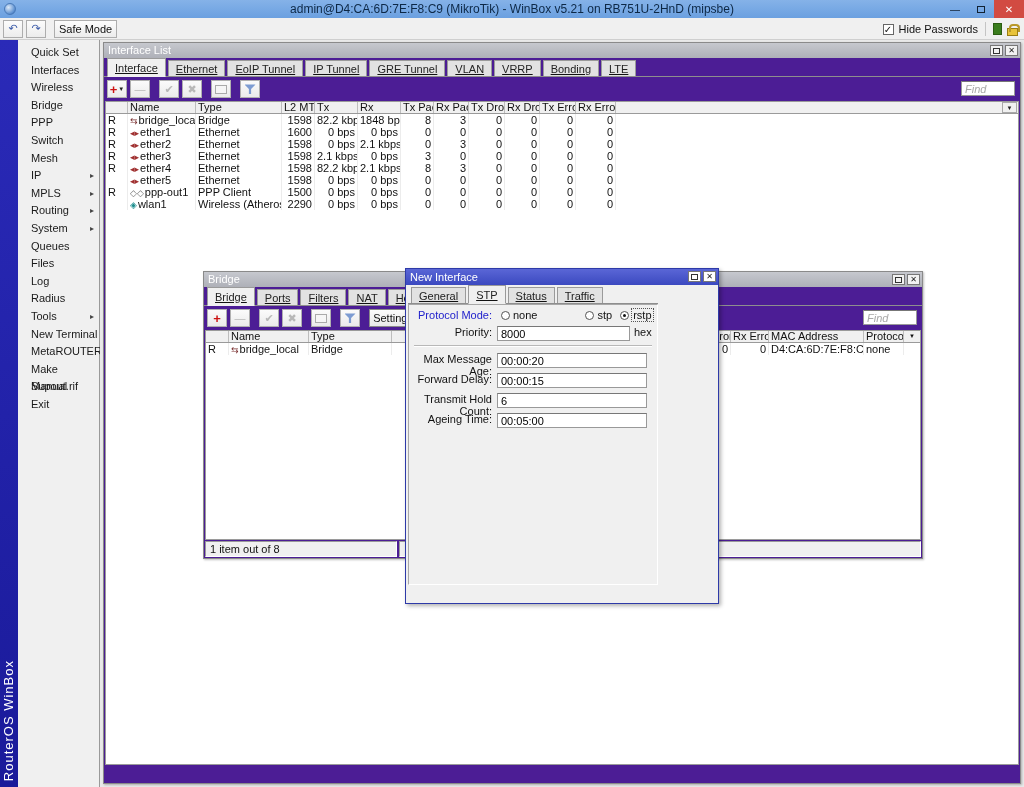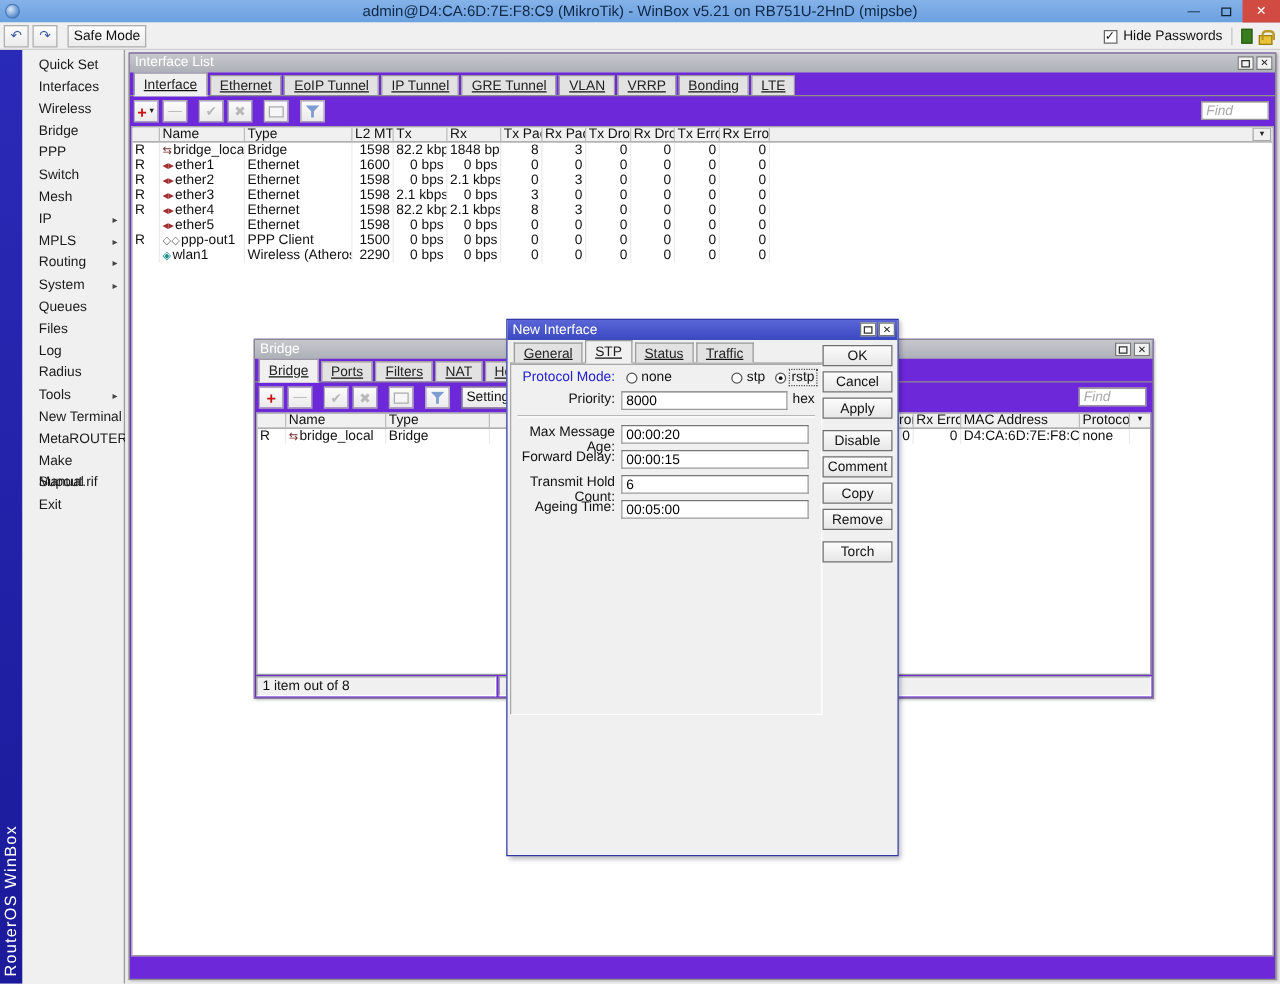--- a/index.html
+++ b/index.html
@@ -26,21 +26,21 @@
   .lock::before { content:""; position:absolute; left:1px; top:-5px; width:7px; height:6px; border:2px solid #b99а22; border:2px solid #b9992a; border-bottom:none; border-radius:4px 4px 0 0; }
 
   
   .brand-strip { position:absolute; left:0; top:40px; width:18px; height:747px; background:linear-gradient(#2a2ab8,#1a1a9a); }
   .brand-strip span { position:absolute; bottom:6px; left:1px; color:#fff; font-size:13px; writing-mode:vertical-rl; transform:rotate(180deg); letter-spacing:1px; }
   .sidebar { position:absolute; left:18px; top:40px; width:82px; height:747px; background:#f0f0f0; border-right:1px solid #9a9a9a; padding-top:4px; }
   .side-item { height:17.6px; line-height:17.6px; padding-left:13px; position:relative; color:#1a1a1a; cursor:default; }
   .side-item .subarrow { position:absolute; right:5px; top:0; font-size:8px; color:#444; }
 
   
-  .window { position:absolute; background:#6d28d9; border:1px solid #8a8a8a; box-shadow:1px 1px 2px rgba(0,0,0,.25); }
+  .window { position:absolute; background:#4c1d95; border:1px solid #8a8a8a; box-shadow:1px 1px 2px rgba(0,0,0,.25); }
   .wtitle { height:15px; background:linear-gradient(#c6c8ce,#aeb0b8); color:#fff; padding-left:4px; line-height:15px; position:relative; font-size:11px; }
   .wbtns { position:absolute; right:2px; top:2px; display:flex; gap:2px; }
   .wbtn { width:13px; height:11px; background:#f2f2f2; border:1px solid #777; display:flex; align-items:center; justify-content:center; font-size:8px; color:#222; line-height:1; }
   .wbtn .box { width:7px; height:6px; border:1px solid #333; }
 
   .tabstrip { height:19px; padding-left:3px; border-bottom:1px solid #8e8e8e; position:relative; display:flex; align-items:flex-end;text-decoration:underline; }
   .tab { height:16px; line-height:16px; padding:0 7px; background:#e2e2e2; border:1px solid #9a9a9a; border-bottom:none; margin-right:2px; color:#222; }
   .tab.active { height:19px; line-height:18px; background:#f0f0f0; margin-bottom:-1px; border-bottom:1px solid #f0f0f0; }
 
   .wtoolbar { height:24px; display:flex; align-items:center; padding-left:3px; position:relative; }
@@ -386,21 +386,21 @@
             <div class="td b-dd"></div>
           </div>
         </div>
     </div>
     <div class="statusbar">
       <div class="sseg" style="width:192px;">1 item out of 8</div>
       <div class="sseg" style="flex:1;"></div>
     </div>
   </div>
 
-  <div class="dialog" style="left:305px; top:215px; width:314px; height:430px; z-index:3;">
+  <div class="dialog" style="left:305px; top:228px; width:314px; height:336px; z-index:3;">
     <div class="dlg-title">
       <span>New Interface</span>
       <div class="wbtns">
         <div class="wbtn" style="background:#fff;">
             <span class="box"></span>
           </div>
         <div class="wbtn" style="background:#fff;">✕</div>
       </div>
     </div>
     <div class="tabstrip dlg-tabs" id="dlg-tabs">
@@ -443,24 +443,14 @@
       </div>
       <div class="frow">
         <span class="flabel">Transmit Hold Count:</span>
         <input class="fin main" value="6" style="">
       </div>
       <div class="frow">
         <span class="flabel">Ageing Time:</span>
         <input class="fin main" value="00:05:00" style="">
       </div>
     </div>
-    <div class="btncol" id="dlg-btns">
-        <div class="dbtn">OK</div>
-        <div class="dbtn">Cancel</div>
-        <div class="dbtn">Apply</div>
-        <div class="dbtn gap">Disable</div>
-        <div class="dbtn">Comment</div>
-        <div class="dbtn">Copy</div>
-        <div class="dbtn">Remove</div>
-        <div class="dbtn gap">Torch</div>
-      </div>
   </div>
 </div>
 
 </body></html>

